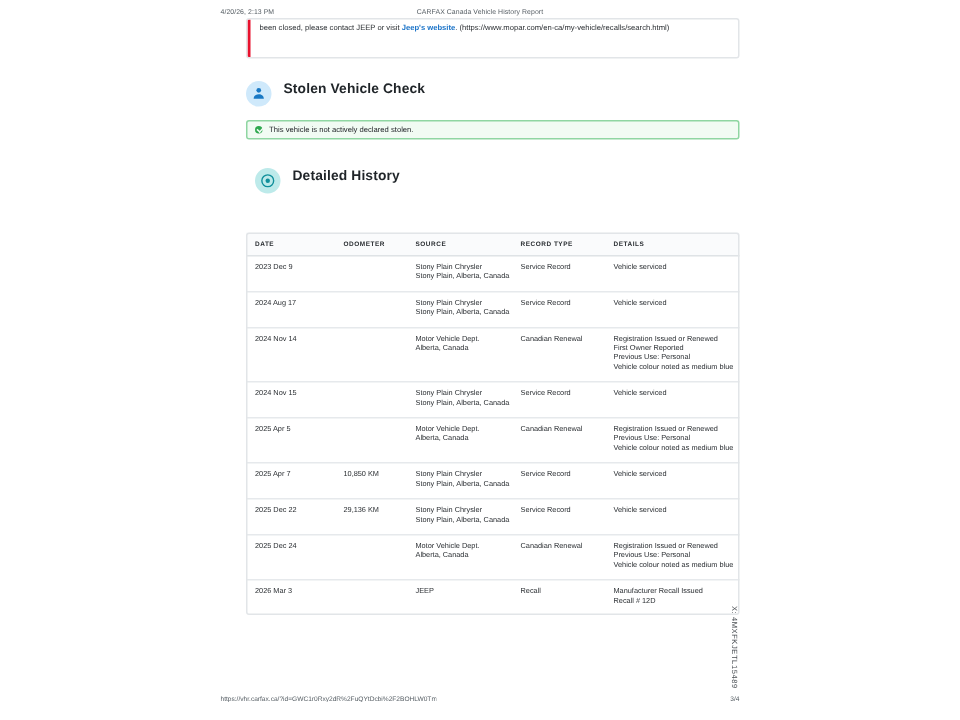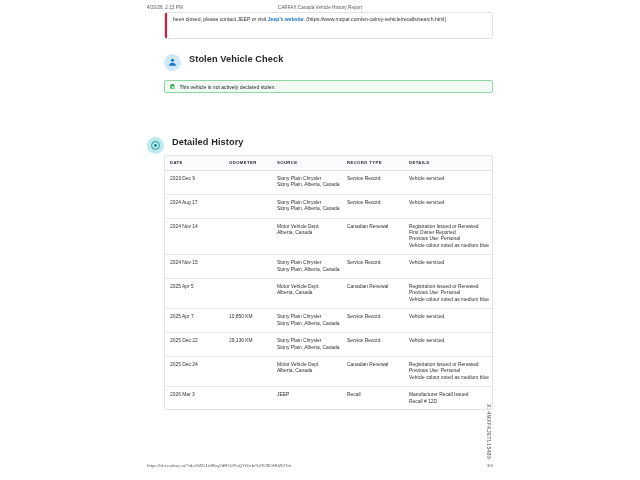--- a/index.html
+++ b/index.html
@@ -229,21 +229,21 @@
         </svg>
       </span>
       <span class="sec-title">Stolen Vehicle Check</span>
     </div>
 
     <div class="status-banner" style="top:68px;">
       <span class="check-ic"></span>
       <span class="sb-text">This vehicle is not actively declared stolen.</span>
     </div>
 
-    <div class="section-head" style="left:0; top:100px;margin-top:25px;">
+    <div class="section-head" style="left:23px; top:100px;">
       <span class="sec-icon history">
         <svg width="11" height="11" viewBox="0 0 24 24" aria-hidden="true">
           <circle cx="12" cy="12" r="8.6" fill="none" stroke="#0f8f9b" stroke-width="2"></circle>
           <circle cx="12" cy="12" r="3.2" fill="#0f8f9b"></circle>
         </svg>
       </span>
       <span class="sec-title">Detailed History</span>
     </div>
 
     <table class="history-table">

